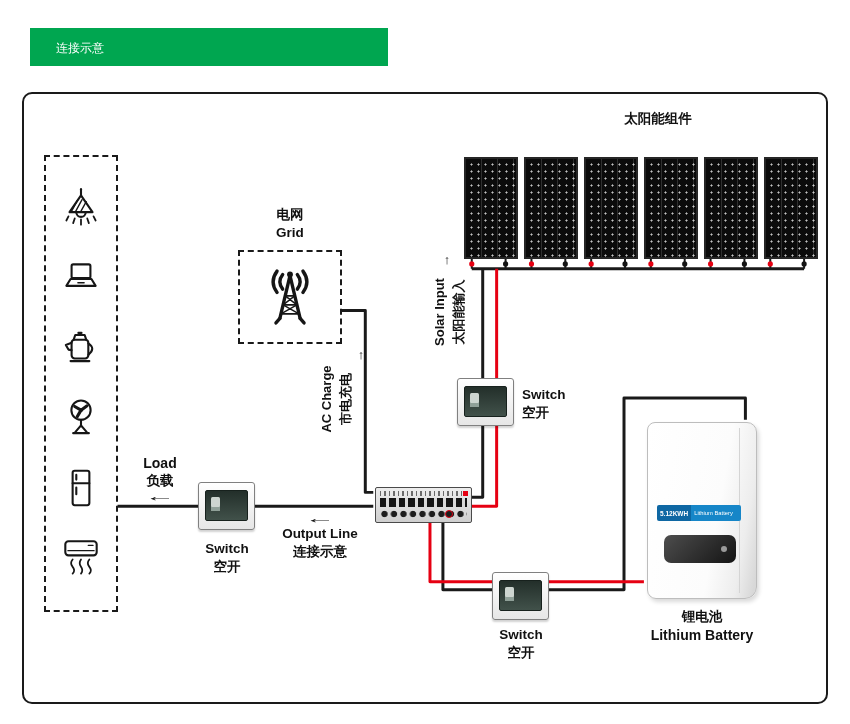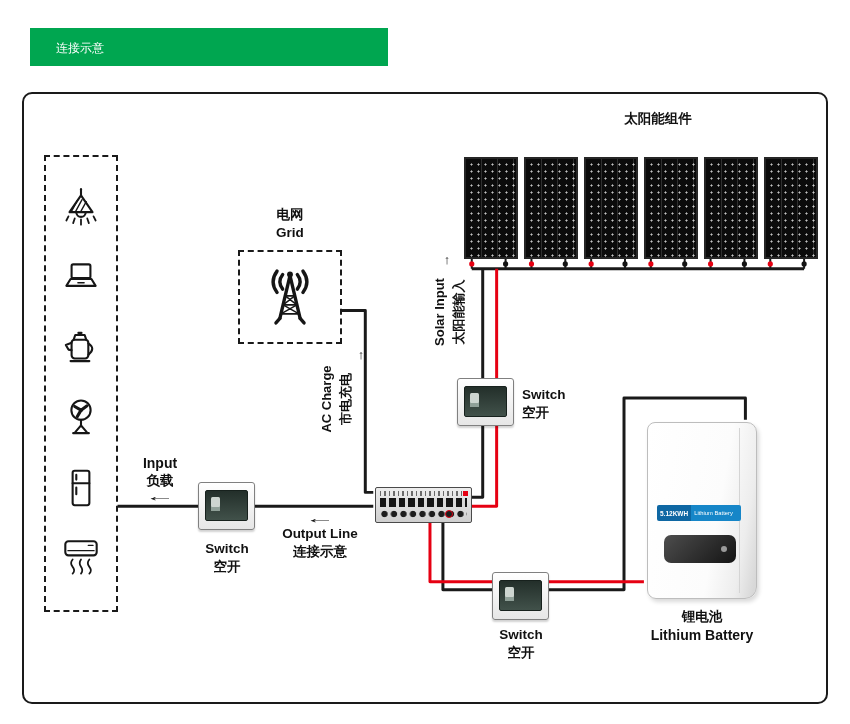--- a/index.html
+++ b/index.html
@@ -221,21 +221,21 @@
   </div>
   <div class="arrow-up ar-solar">↑</div>
 
   <div class="vlbl vl-ac">
     <div>AC Charge</div>
     <div>市电充电</div>
   </div>
   <div class="arrow-up ar-ac">↑</div>
 
   <div class="lbl load-label">
-    <div class="big">Input</div>
+    <div class="big">Load</div>
     <div>负载</div>
     <span class="arrowline">←</span>
   </div>
   <div class="lbl output-label">
     <span class="arrowline">←</span>
     <div>Output Line</div>
     <div>连接示意</div>
   </div>
 
   <div class="switch sw1"></div>

